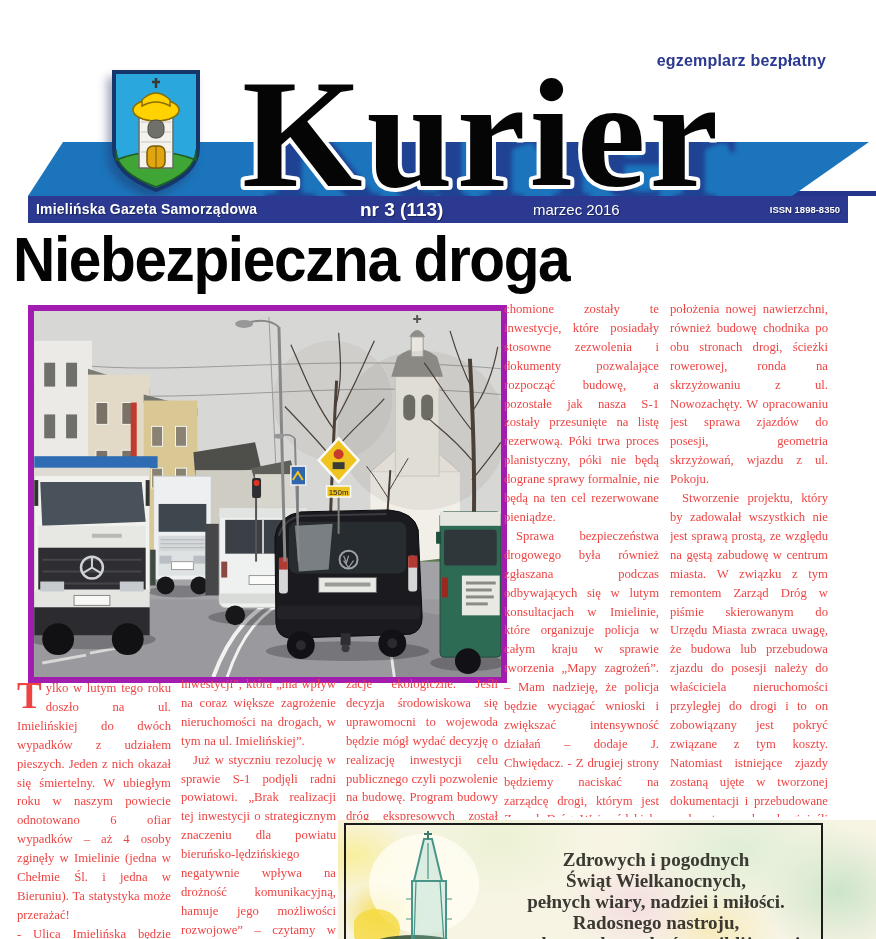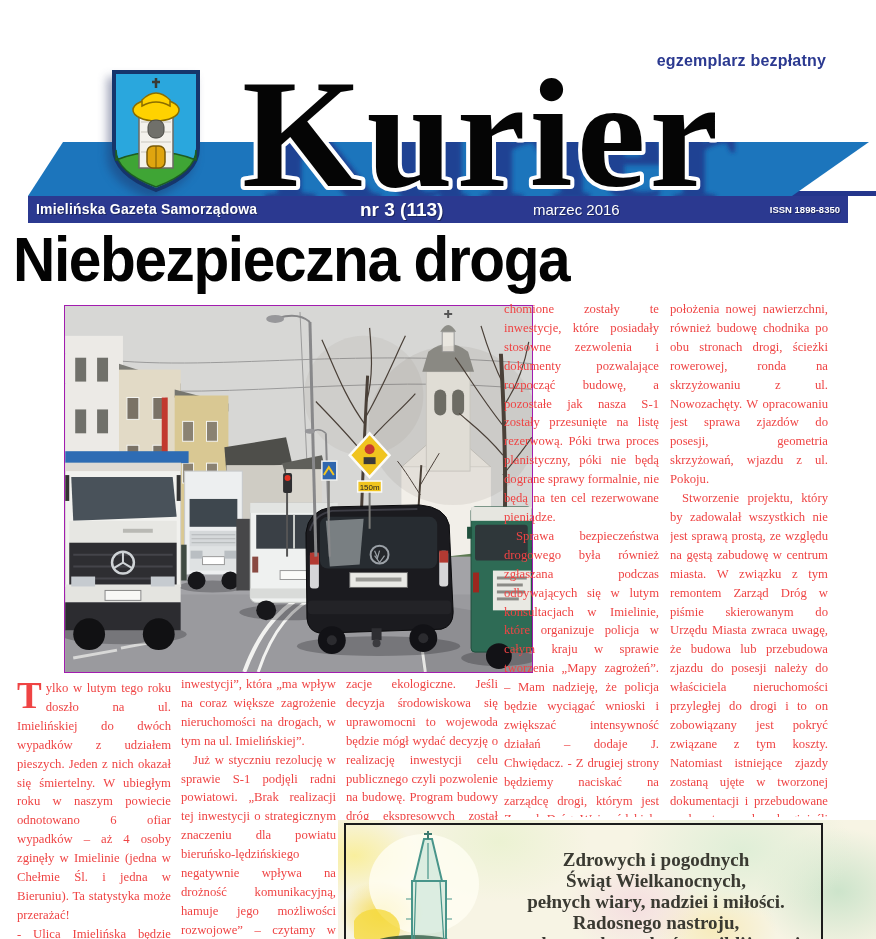--- a/index.html
+++ b/index.html
@@ -20,22 +20,22 @@
   .gazette{left:8px;font-size:14px;font-weight:bold;letter-spacing:.2px;}
   .issue{left:332px;font-size:19px;font-weight:bold;}
   .idate{left:505px;font-size:15px;font-weight:normal;}
   .issn{right:8px;font-size:9.5px;font-weight:bold;}
 
   .headline{position:absolute;left:13px;top:224px;width:860px;
     font-family:"Liberation Sans",sans-serif;font-weight:bold;font-size:63px;line-height:70px;
     color:#030303;letter-spacing:-1.5px;transform:scaleX(.93);transform-origin:left top;white-space:nowrap;}
 
   
-  .photo{position:absolute;left:28px;top:305px;width:467px;height:366px;border:1px solid #a21caf;
-    background:#d7d7d5;overflow:hidden;margin-left:36px;}
+  .photo{position:absolute;left:28px;top:305px;width:467px;height:366px;border:6px solid #a21caf;
+    background:#d7d7d5;overflow:hidden;}
 
   
   .column{position:absolute;font-size:12.7px;line-height:18.9px;color:#ef4444;
     text-align:justify;overflow:hidden;}
   .col-1{left:17px; top:679px;width:154px;height:262px;}
   .col-2{left:181px;top:675px;width:155px;height:266px;}
   .col-3{left:346px;top:675px;width:152px;height:152px;}
   .col-4{left:504px;top:300px;width:155px;height:517px;}
   .col-5{left:670px;top:300px;width:158px;height:517px;}
   .para{margin:0;}

